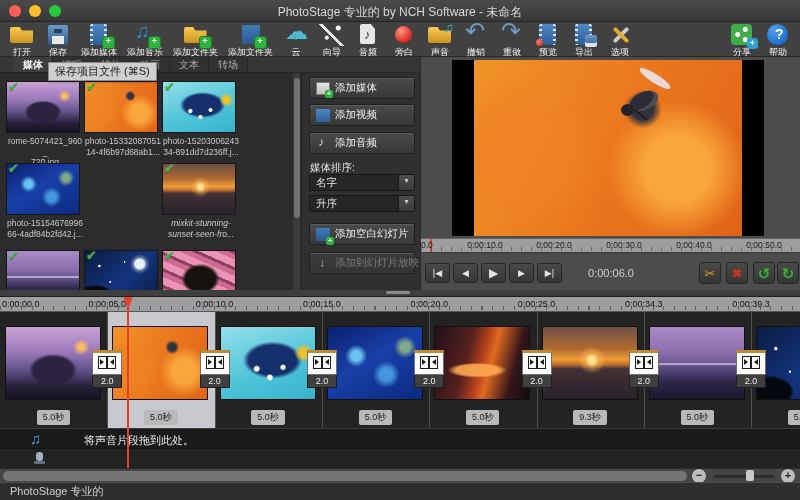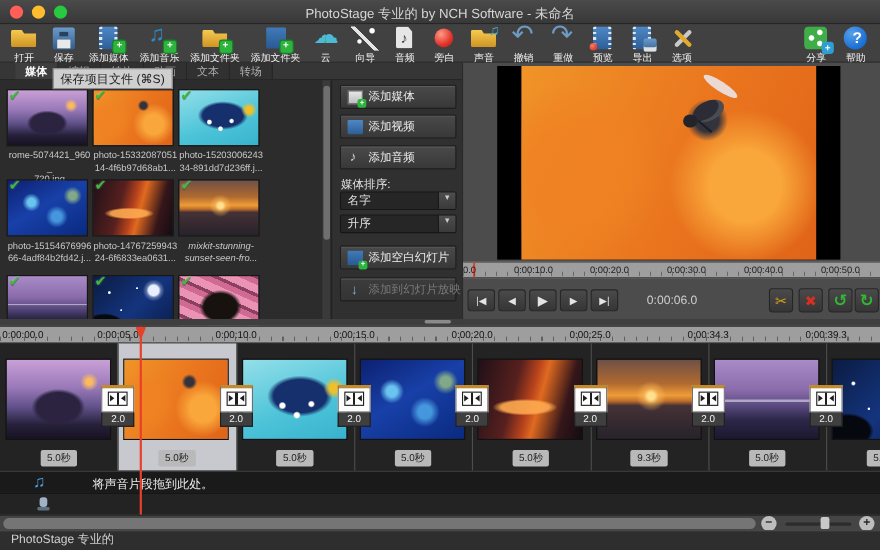--- a/index.html
+++ b/index.html
@@ -367,27 +367,20 @@
         <div class="thumb-label">photo-15203006243
 34-891dd7d236ff.j...</div>
       </div>
       <div class="thumb-cell" style="left: 6px; top: 90px;">
         <div class="thumb art-aquarium">
           <span class="check"></span>
         </div>
         <div class="thumb-label">photo-15154676996
 66-4adf84b2fd42.j...</div>
       </div>
-      <div class="thumb-cell" style="left: 84px; top: 90px;">
-        <div class="thumb art-bridge-road">
-          <span class="check"></span>
-        </div>
-        <div class="thumb-label">photo-14767259943
-24-6f6833ea0631...</div>
-      </div>
       <div class="thumb-cell" style="left: 162px; top: 90px; font-style: italic;">
         <div class="thumb art-sunset-sea">
           <span class="check"></span>
         </div>
         <div class="thumb-label">mixkit-stunning-
 sunset-seen-fro...</div>
       </div>
       <div class="thumb-cell" style="left: 6px; top: 177px;">
         <div class="thumb art-susp-bridge">
           <span class="check"></span>

